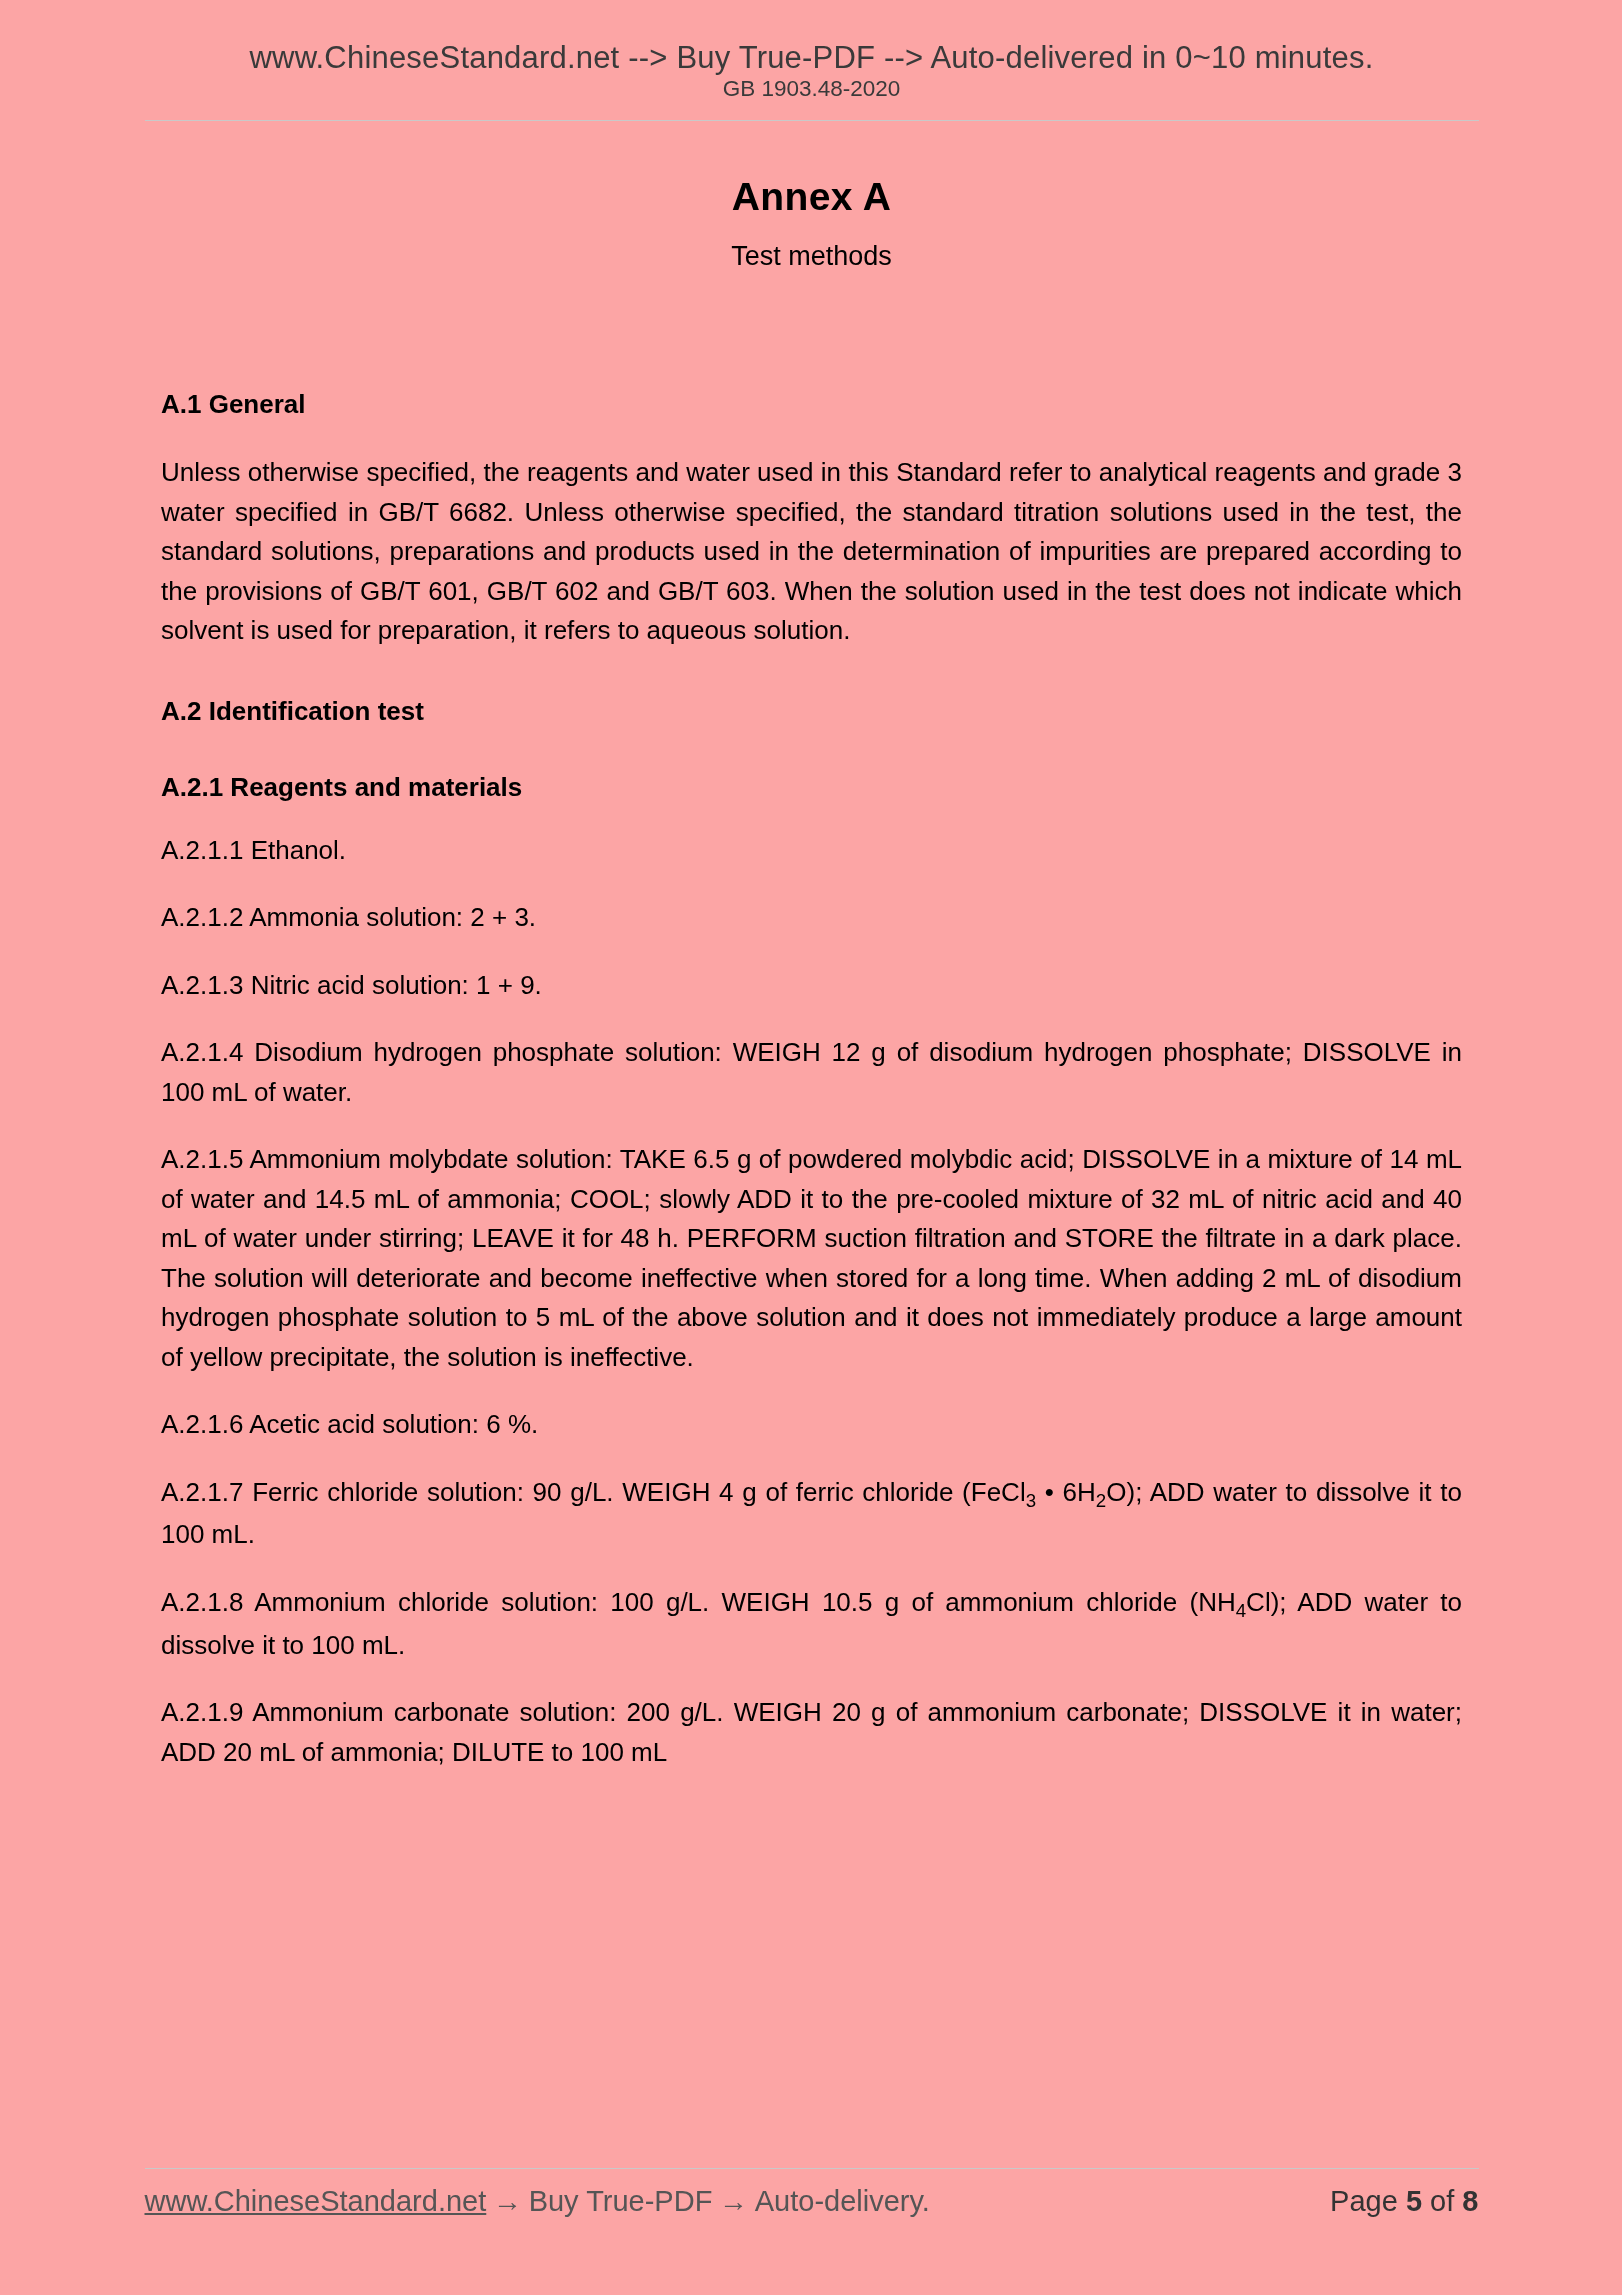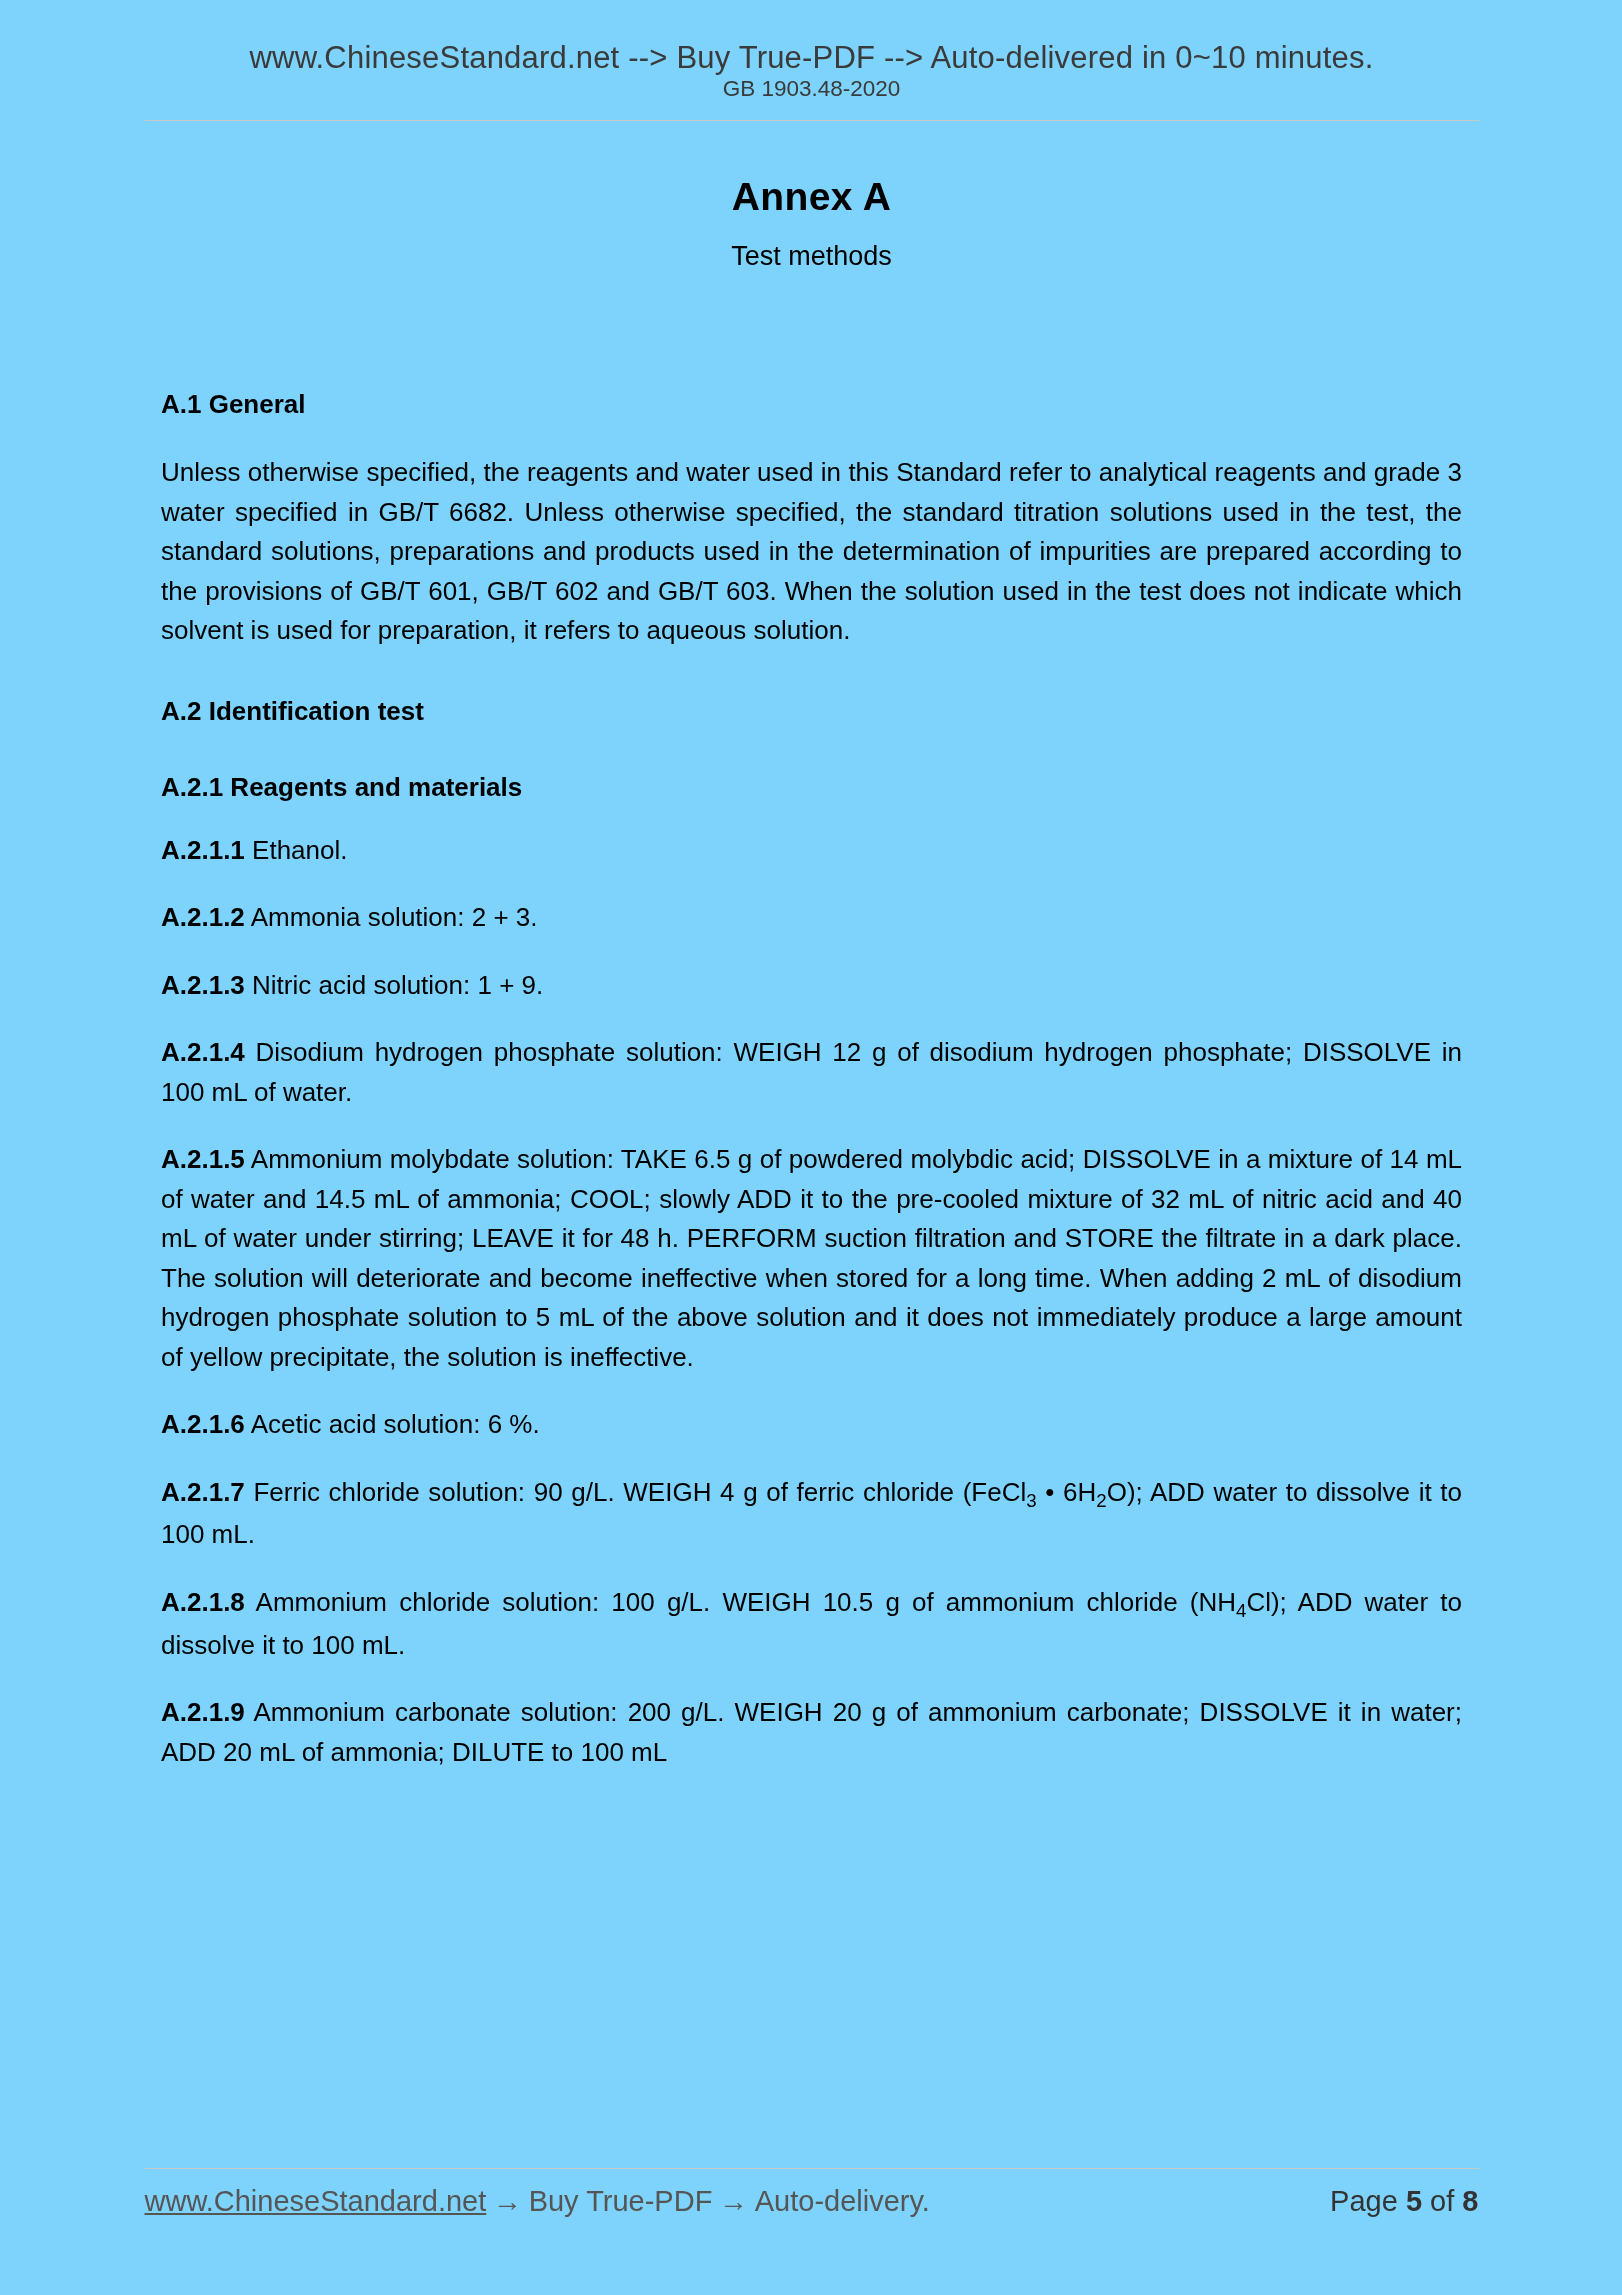--- a/index.html
+++ b/index.html
@@ -8,21 +8,21 @@
     background: #ffffff;
   }
   body {
     font-family: "Liberation Sans", sans-serif;
     color: #000000;
   }
   .page {
     position: relative;
     width: 1623px;
     height: 2295px;
-    background: #7dd3fc;
+    background: #fca5a5;
     box-sizing: border-box;
     padding: 0;
     overflow: hidden;
   }
   .header {
     padding-top: 40px;
     text-align: center;
   }
   .header-line1 {
     font-size: 31px;
@@ -67,21 +67,21 @@
     font-size: 26px;
     line-height: 1.52;
     text-align: justify;
     text-justify: inter-word;
     margin-top: 28px;
   }
   .para.first {
     margin-top: 33px;
   }
   .para b {
-    font-weight: bold;
+    font-weight: normal;
   }
   .spacer-top {
     height: 72px;
   }
   sub {
     font-size: 0.72em;
     vertical-align: sub;
   }
   .footer {
     position: absolute;

